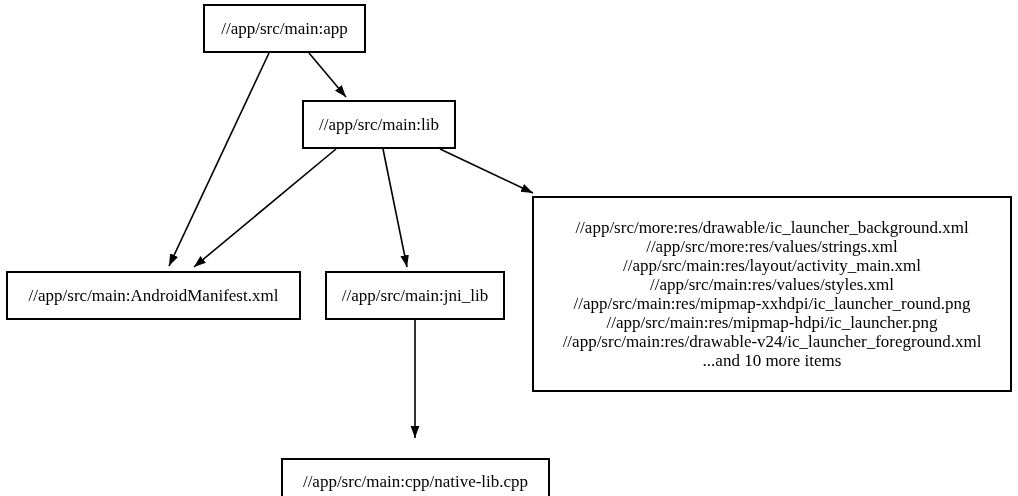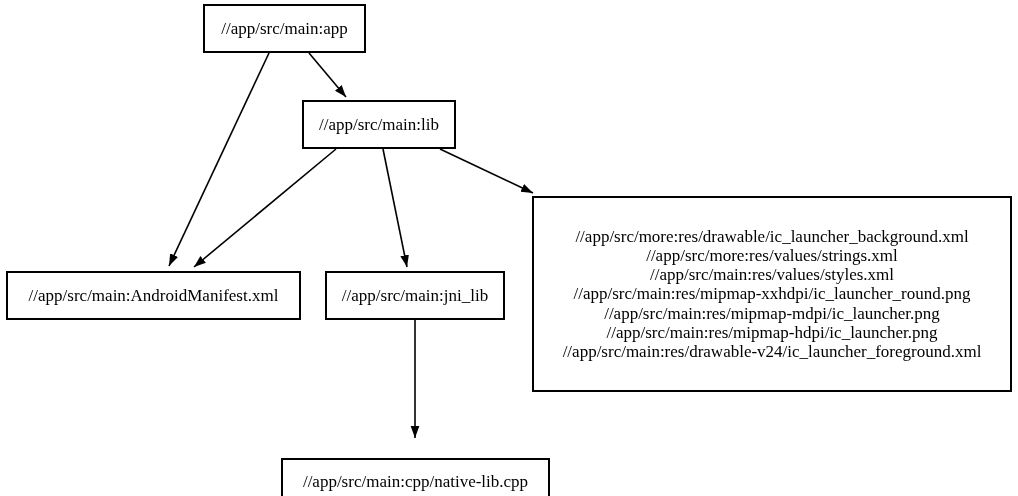--- a/index.html
+++ b/index.html
@@ -81,24 +81,25 @@
     <span>//app/src/main:AndroidManifest.xml</span>
   </div>
 
   <div class="node node-jni-lib">
     <span>//app/src/main:jni_lib</span>
   </div>
 
   <div class="node node-res-list">
     <div class="res-line">//app/src/more:res/drawable/ic_launcher_background.xml</div>
     <div class="res-line">//app/src/more:res/values/strings.xml</div>
+    <div class="res-line">//app/src/main:res/layout/activity_main.xml</div>
     <div class="res-line">//app/src/main:res/values/styles.xml</div>
     <div class="res-line">//app/src/main:res/mipmap-xxhdpi/ic_launcher_round.png</div>
-    <div class="res-line">//app/src/main:res/mipmap-mdpi/ic_launcher.png</div>
     <div class="res-line">//app/src/main:res/mipmap-hdpi/ic_launcher.png</div>
     <div class="res-line">//app/src/main:res/drawable-v24/ic_launcher_foreground.xml</div>
+    <div class="res-line">...and 10 more items</div>
   </div>
 
   <div class="node node-native">
     <span>//app/src/main:cpp/native-lib.cpp</span>
   </div>
 
 </div>
 
 </body></html>

